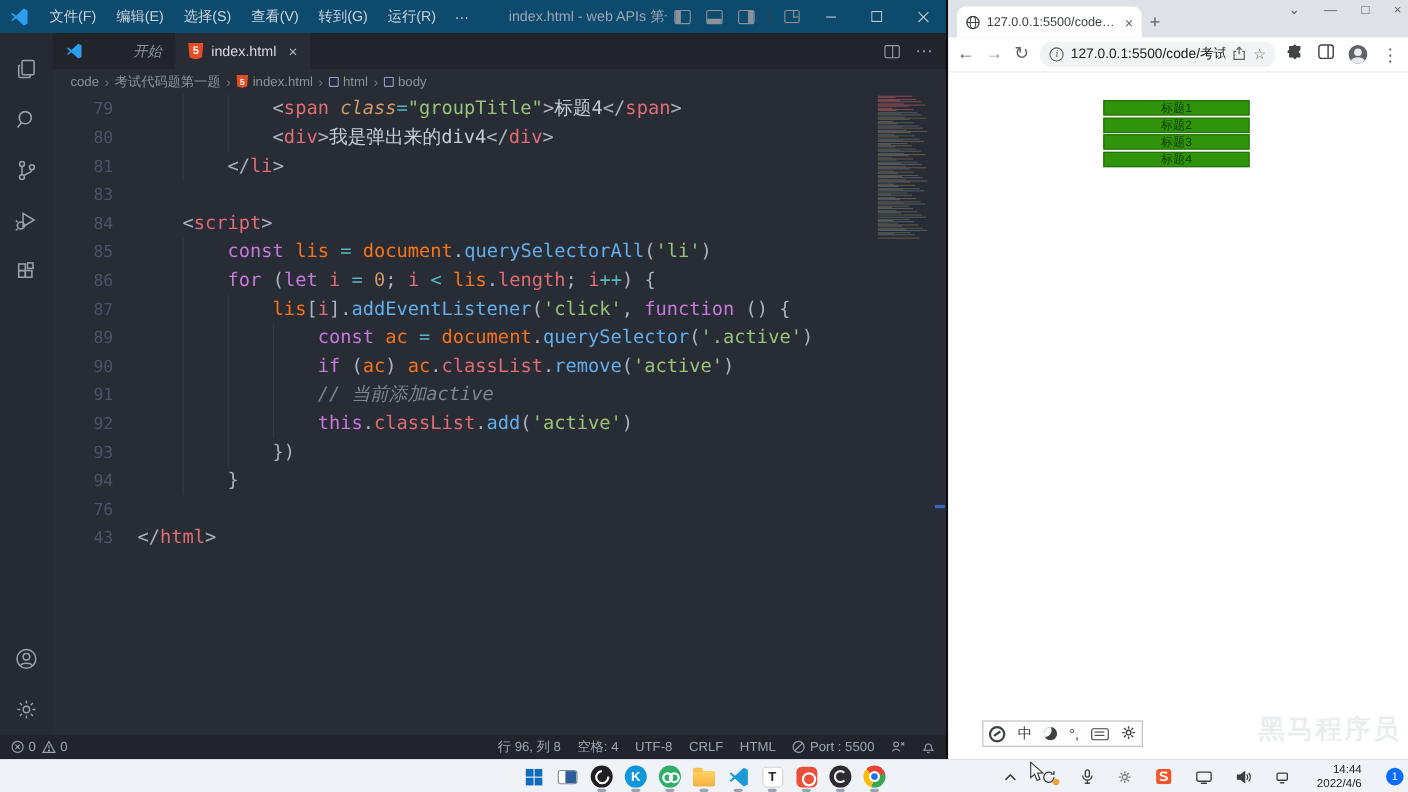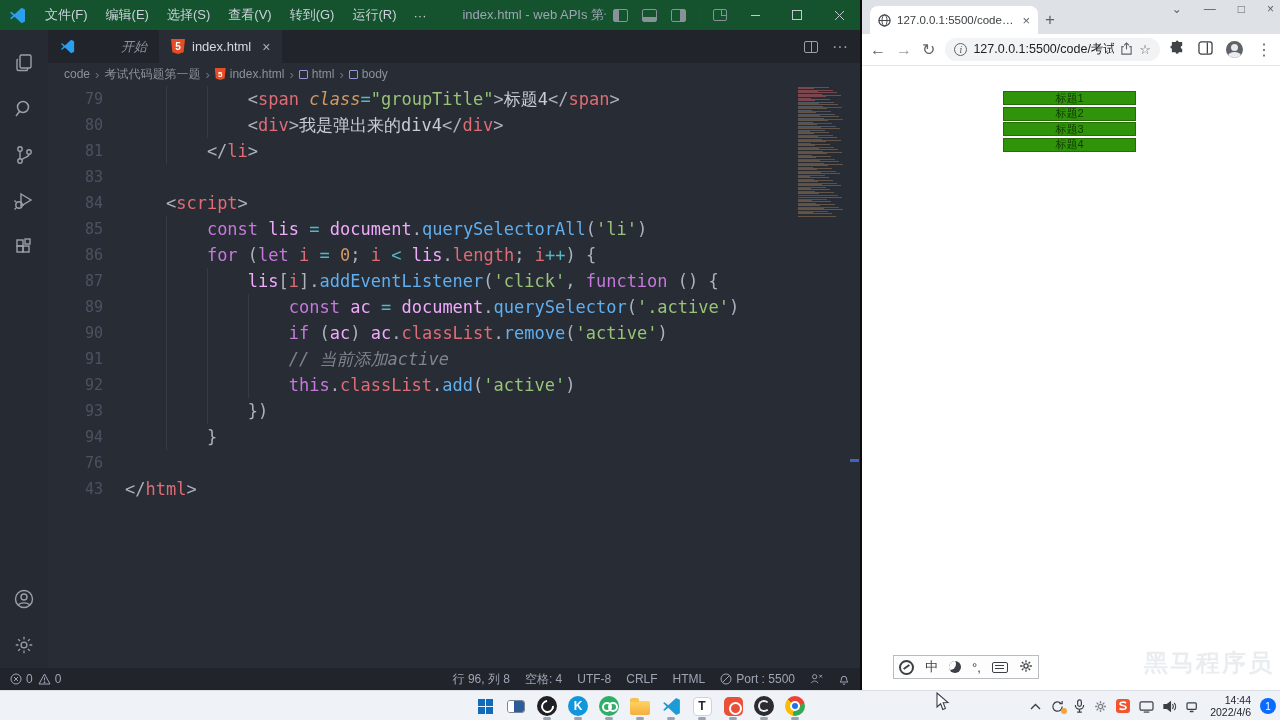--- a/index.html
+++ b/index.html
@@ -2,21 +2,21 @@
 <html><head>
 <meta charset="utf-8">
 <style>
   * { margin:0; padding:0; box-sizing:border-box; }
   html,body { width:1280px; height:720px; overflow:hidden; background:#000; }
   body { font-family:"Liberation Sans", sans-serif; }
   .screen { position:relative; width:1280px; height:720px; background:#0c0c0c; }
 
   
   .vscode { position:absolute; left:0; top:0; width:860px; height:690px; background:#282c34; overflow:hidden; }
-  .titlebar { height:30px; background:#14532d; display:flex; align-items:center; color:#9da5b4; font-size:13px; padding-left:9px; }
+  .titlebar { height:30px; background:#0c4a6e; display:flex; align-items:center; color:#9da5b4; font-size:13px; padding-left:9px; }
   .vsc-logo { width:17px; height:17px; margin-right:10px; flex:0 0 auto; }
   .menu-item { padding:0 9px; height:22px; line-height:22px; border-radius:4px; color:#ccd2dc; white-space:nowrap; cursor:default; }
   .menu-more { padding:0 8px; color:#ccd2dc; }
   .win-title { margin-left:28px; white-space:nowrap; overflow:hidden; color:#9da5b4; }
   .tb-right { margin-left:auto; display:flex; align-items:center; height:100%; }
   .lay-ic { width:15px; height:13px; border:1px solid #8a9199; border-radius:2px; margin:0 7px; position:relative; }
   .lay-ic.left::before  { content:""; position:absolute; left:0; top:0; bottom:0; width:5px; background:#8a9199; }
   .lay-ic.bottom::before{ content:""; position:absolute; left:0; right:0; bottom:0; height:4px; background:#8a9199; }
   .lay-ic.right::before { content:""; position:absolute; right:0; top:0; bottom:0; width:5px; background:#8a9199; }
   .tb-sep { width:1px; height:14px; background:#3b4048; margin:0 6px; }
@@ -52,21 +52,21 @@
 
   
   .codearea { position:relative; flex:1; overflow:hidden; font-family:"DejaVu Sans Mono", monospace; font-size:17px; padding-top:1px; }
   .cl { display:flex; height:26px; line-height:26px; white-space:pre; }
   .cl.cur { background:#2c313c; }
   .ln { width:77px; flex:0 0 auto; text-align:right; padding-right:22px; color:#4b5263; font-size:15px; }
   .cl.cur .ln { color:#a6adba; }
   .lc { position:relative; white-space:pre; color:#abb2bf; }
   .guide { position:absolute; top:0; bottom:0; width:1px; background:#363c47; }
   .tk-p{color:#abb2bf}.tk-t{color:#e06c75}.tk-a{color:#d19a66;font-style:italic}.tk-s{color:#98c379}
-  .tk-k{color:#c678dd}.tk-v{color:#f0abfc}.tk-f{color:#61afef}.tk-r{color:#e06c75}
+  .tk-k{color:#c678dd}.tk-v{color:#f97316}.tk-f{color:#61afef}.tk-r{color:#e06c75}
   .tk-n{color:#d19a66}.tk-o{color:#56b6c2}.tk-c{color:#7f848e;font-style:italic}.tk-w{color:#c8cdd5}
   .caret { display:inline-block; width:2px; height:19px; background:#cfd6e0; vertical-align:middle; margin-left:1px; }
   .minimap { position:absolute; top:2px; right:12px; width:50px; }
   .minimap div { height:1px; margin-bottom:0.34px; opacity:0.85; }
   .ovr-cursor { position:absolute; right:1px; top:459px; width:9px; height:3px; background:#3e63c4; }
 
   .statusbar { height:22px; background:#21252b; color:#9da5b4; font-size:12px; display:flex; align-items:center; padding:0 10px; gap:6px; }
   .sb-left { display:flex; align-items:center; gap:5px; }
   .sb-right { margin-left:auto; display:flex; align-items:center; gap:15px; white-space:nowrap; }
   .sb-item { display:flex; align-items:center; gap:4px; }
@@ -122,21 +122,21 @@
   .folder-ic { width:20px; height:14px; background:linear-gradient(#ffd45e,#f5ad41); border-radius:2px; position:relative; margin-top:3px; }
   .folder-ic::before { content:""; position:absolute; left:0; top:-3px; width:9px; height:4px; background:#f8c04e; border-radius:2px 2px 0 0; }
   .typora-ic { width:19px; height:19px; background:#fff; border:1px solid #cfd3d9; border-radius:4px; color:#23262b; font-weight:bold; font-size:12px; display:flex; align-items:center; justify-content:center; }
   .cam-ic { width:19px; height:19px; background:#e8503a; border-radius:5px; position:relative; }
   .cam-ic::before { content:""; position:absolute; left:5px; top:5px; width:9px; height:9px; border:2px solid #fff; border-radius:50%; }
   .rec-ic { width:20px; height:20px; border-radius:50%; background:#2b2b31; position:relative; }
   .rec-ic::before { content:""; position:absolute; left:4px; top:4px; width:8px; height:8px; border:2px solid #e9ebee; border-radius:50%; border-right-color:transparent; }
   .chrome-ic { width:20px; height:20px; border-radius:50%; background:conic-gradient(from -45deg,#ea4335 0deg 120deg,#4285f4 0deg 0deg,#34a853 120deg 240deg,#fbbc05 240deg 360deg); position:relative; }
   .chrome-ic::before { content:""; position:absolute; left:5px; top:5px; width:10px; height:10px; background:#fff; border-radius:50%; }
   .chrome-ic::after { content:""; position:absolute; left:7px; top:7px; width:6px; height:6px; background:#1a73e8; border-radius:50%; }
-  .tb-tray { position:absolute; right:4px; top:0; height:30px; display:flex; align-items:center; gap:9px; }
+  .tb-tray { position:absolute; right:4px; top:0; height:30px; display:flex; align-items:center; gap:22px; }
   .tray-ic { display:flex; align-items:center; justify-content:center; color:#3a3f46; }
   .clock { text-align:right; font-size:10.5px; color:#23262b; line-height:12px; }
   .badge { width:16px; height:16px; border-radius:50%; background:#0a6cff; color:#fff; font-size:10px; display:flex; align-items:center; justify-content:center; }
   .sync-wrap { position:relative; }
   .sync-dot { position:absolute; right:-2px; bottom:-1px; width:6px; height:6px; border-radius:50%; background:#f2a33c; }
   .cursor-arrow { position:absolute; left:936px; top:692px; z-index:99; }
 </style>
 </head>
 <body>
 

